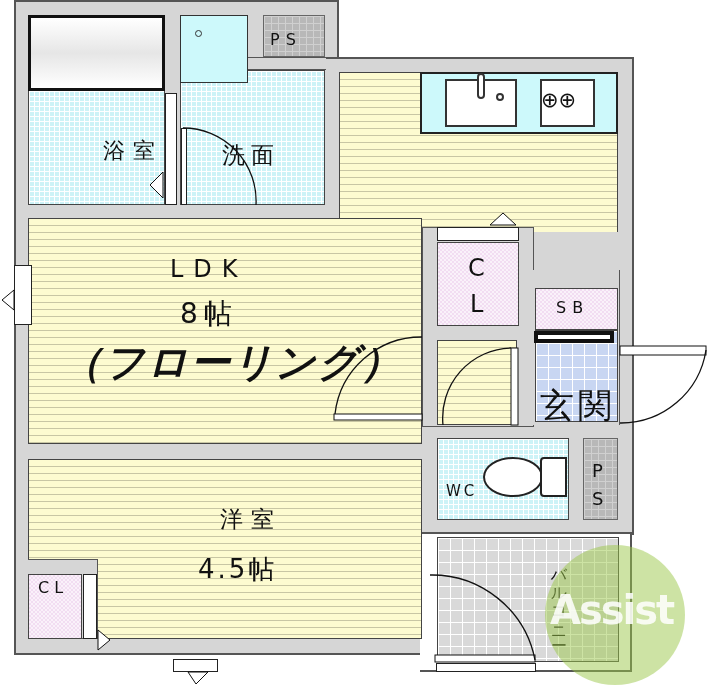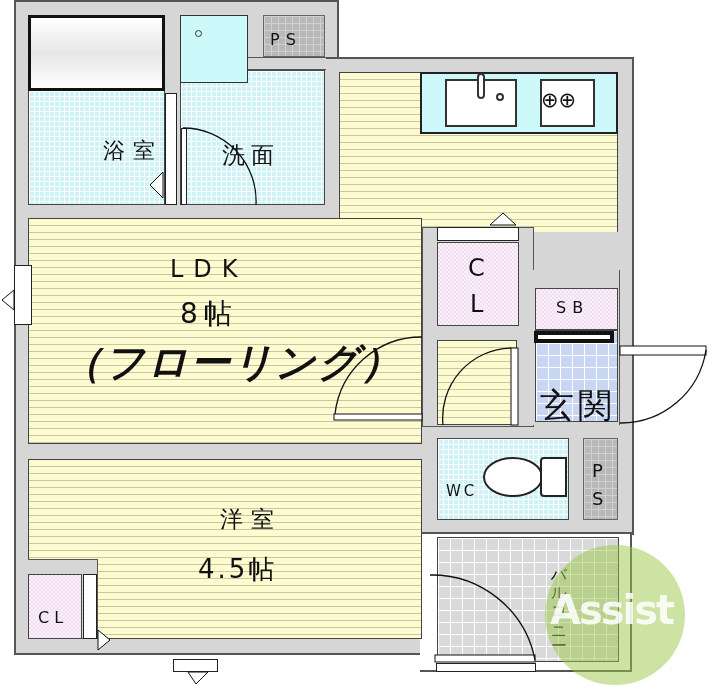--- a/index.html
+++ b/index.html
@@ -80,21 +80,21 @@
 <div class="label" style="left:592px;top:462px;font-size:18px;">P</div>
 <div class="label" style="left:592px;top:490px;font-size:18px;">S</div>
 <div class="abs" style="left:483px;top:457px;width:60px;height:40px;background:#fff;border:2px solid #222;border-radius:50%;"></div>
 <div class="abs" style="left:540px;top:457px;width:27px;height:40px;background:#fff;border:2px solid #222;border-radius:4px 0 0 4px;"></div>
 <div class="label" style="left:446px;top:484px;font-size:15px;letter-spacing:3px;">WC</div>
 
 <div class="abs floor-wood" style="left:28px;top:459px;width:394px;height:180px;"></div>
 <div class="abs wall" style="left:28px;top:559px;width:70px;height:80px;border:1px solid #555;border-left:none;"></div>
 <div class="abs floor-pink" style="left:28px;top:574px;width:54px;height:65px;"></div>
 <div class="abs door-panel" style="left:83px;top:574px;width:14px;height:65px;"></div>
-<div class="label" style="left:38px;top:610px;font-size:16px;letter-spacing:5px;text-align:center;">CL</div>
+<div class="label" style="left:38px;top:580px;font-size:16px;letter-spacing:5px;text-align:center;">CL</div>
 <div class="label" style="left:208px;top:508px;font-size:23px;letter-spacing:8px;margin-left:12px;">洋室</div>
 <div class="label" style="left:198px;top:556px;font-size:26px;letter-spacing:3px;">4.5帖</div>
 <div class="abs door-panel" style="left:173px;top:659px;width:45px;height:13px;"></div>
 
 <div class="abs floor-balcony" style="left:437px;top:537px;width:182px;height:125px;"></div>
 <div class="label" style="left:551px;top:556px;font-size:16px;writing-mode:vertical-rl;letter-spacing:2px;">バルコニー</div>
 <div class="abs door-panel" style="left:436px;top:663px;width:100px;height:9px;"></div>
 
 <svg class="overlay" width="709" height="686">
 

